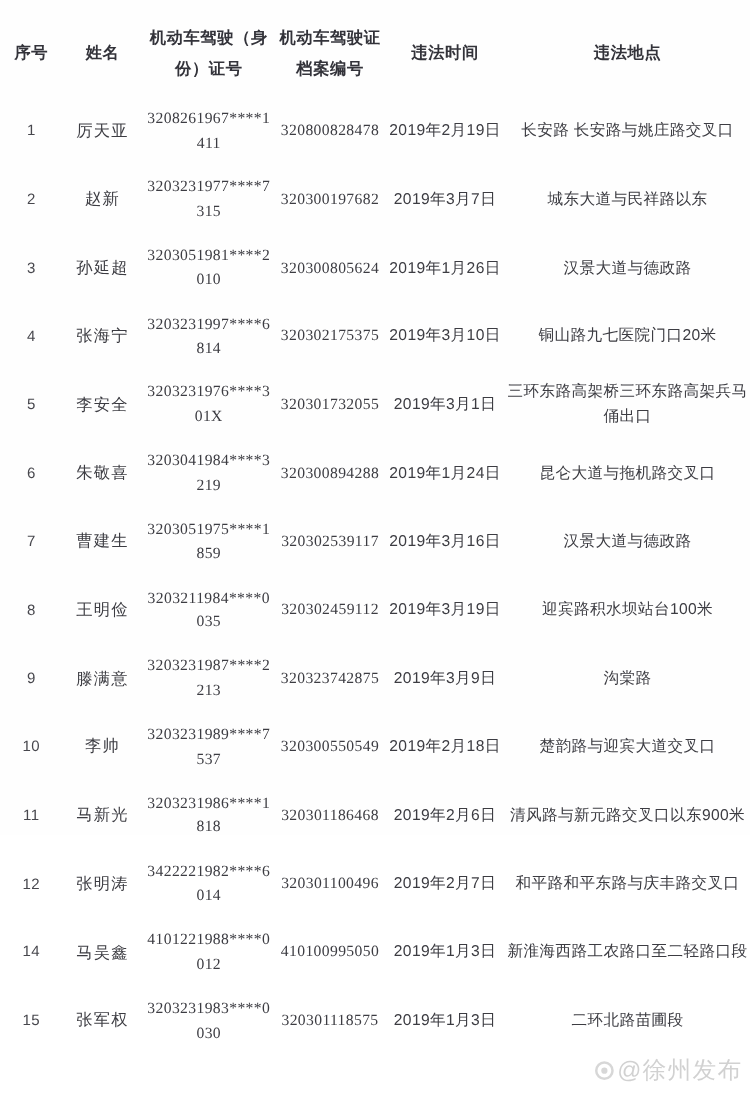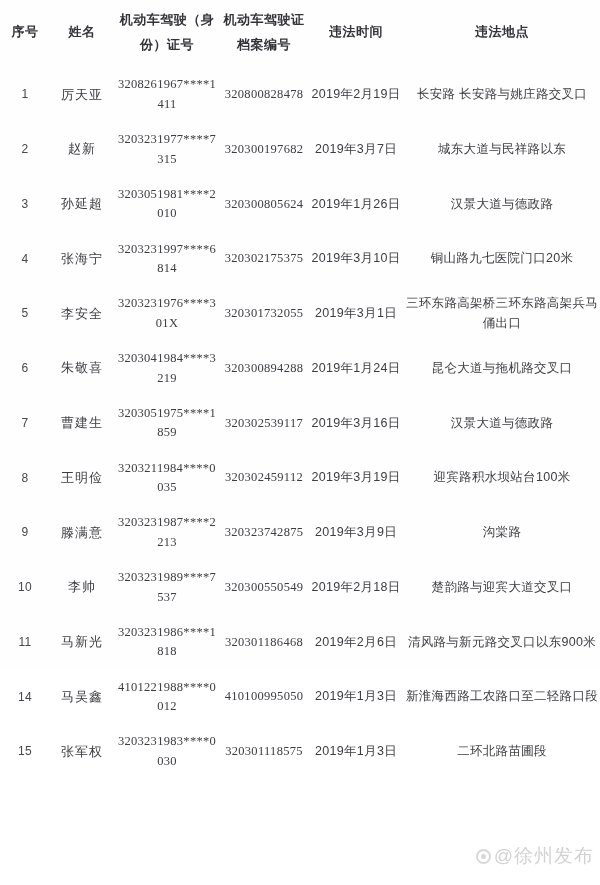--- a/index.html
+++ b/index.html
@@ -13,21 +13,21 @@
     position: relative;
     overflow: hidden;
     font-family: "Liberation Sans", "DejaVu Sans", sans-serif;
     color: #3c3c42;
     -webkit-font-smoothing: antialiased;
   }
   .page {
     width: 600px;
     height: 668px;
     box-sizing: border-box;
-    padding-top: 0;
+    padding-top: 10px;
     background: #fefefe;
   }
   table.viol {
     width: 600px;
     border-collapse: collapse;
     table-layout: fixed;
   }
   col.c-no   { width: 50px; }
   col.c-name { width: 64px; }
   col.c-id   { width: 106px; }
@@ -199,20 +199,28 @@
         </tr>
         <tr>
           <td class="cell-no">11</td>
           <td class="cell-name">马新光</td>
           <td class="cell-id">3203231986****1818</td>
           <td class="cell-file">320301186468</td>
           <td class="cell-date">2019年2月6日</td>
           <td class="cell-loc">清风路与新元路交叉口以东900米</td>
         </tr>
         <tr>
+          <td class="cell-no">12</td>
+          <td class="cell-name">张明涛</td>
+          <td class="cell-id">3422221982****6014</td>
+          <td class="cell-file">320301100496</td>
+          <td class="cell-date">2019年2月7日</td>
+          <td class="cell-loc">和平路和平东路与庆丰路交叉口</td>
+        </tr>
+        <tr>
           <td class="cell-no">14</td>
           <td class="cell-name">马吴鑫</td>
           <td class="cell-id">4101221988****0012</td>
           <td class="cell-file">410100995050</td>
           <td class="cell-date">2019年1月3日</td>
           <td class="cell-loc">新淮海西路工农路口至二轻路口段</td>
         </tr>
         <tr>
           <td class="cell-no">15</td>
           <td class="cell-name">张军权</td>

